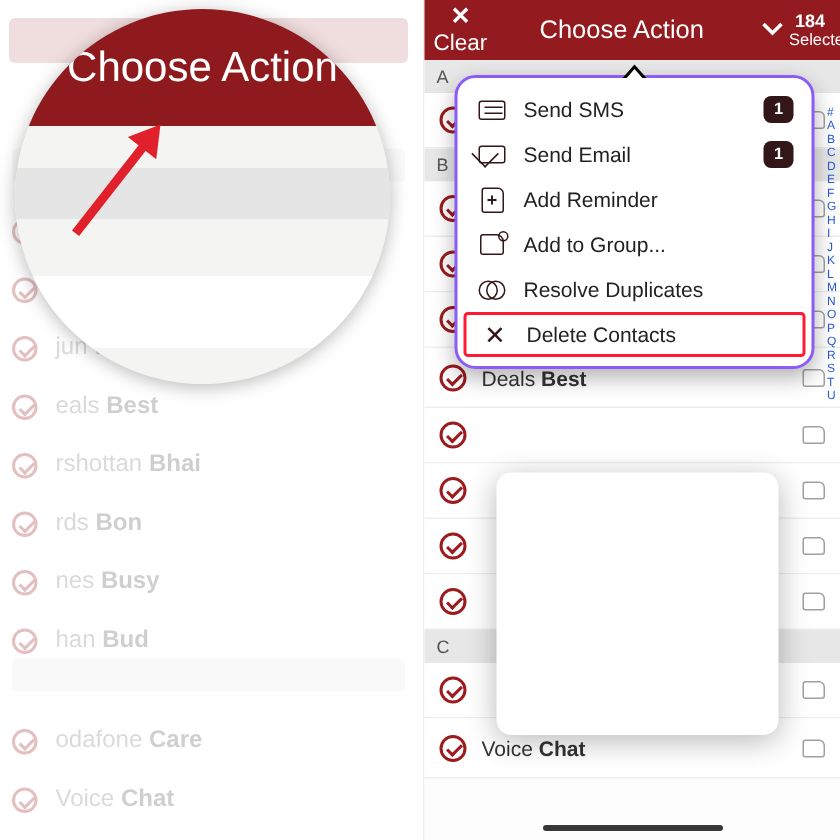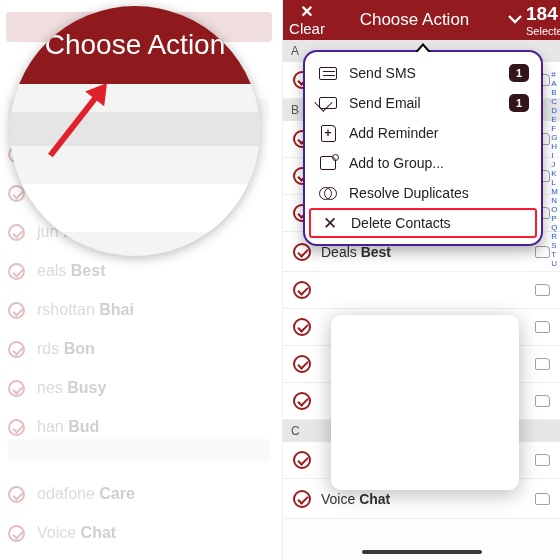--- a/index.html
+++ b/index.html
@@ -37,21 +37,21 @@
   .right { position:absolute; left:282px; top:0; width:278px; height:560px; background:#fff;
            border-left:1px solid #eee; }
   .topbar { position:relative; height:40px; background:#931a1e; display:flex; align-items:center;
             color:#fff; padding:0 6px; font-size:11px; }
   .tb-btn { display:flex; flex-direction:column; align-items:center; width:36px; line-height:1; }
   .tb-btn .lbl { font-size:15px; margin-top:1px; }
   .tb-x { font-size:16px; font-weight:700; }
   .tb-title { flex:1; text-align:center; font-size:17px; font-weight:500; }
   .tb-chev { width:22px; text-align:center; font-size:14px; }
   .tb-count { width:28px; text-align:center; }
-  .tb-count .n { font-size:19px; font-weight:600; display:block; }
+  .tb-count .n { font-size:12px; font-weight:600; display:block; }
 
   .bg-list { position:absolute; top:40px; left:0; right:0; bottom:0; background:#fdfdfd; }
   .bg-sect { height:22px; background:#e7e7e7; color:#555; font-size:12px; padding-left:8px;
              display:flex; align-items:center; }
   .bg-row { display:flex; align-items:center; height:40px; padding:0 10px;
             border-bottom:1px solid #eee; background:#fff; color:#333; }
   .bg-row.bg-row-thin { height:37px; }
   .bg-chk { width:18px; height:18px; border:2px solid #9b1b1f; border-radius:50%;
             margin-right:10px; position:relative; flex:none; }
   .bg-chk::after { content:""; position:absolute; left:3px; top:4px; width:8px; height:4px;
@@ -59,21 +59,21 @@
   .bg-txt { flex:1; font-size:14px; }
   .bg-txt b { font-weight:700; }
   .bg-sim { width:15px; height:12px; border:1.5px solid #777; border-radius:2px 4px 2px 2px;
             opacity:0.7; flex:none; }
 
   .alpha { position:absolute; right:2px; top:70px; display:flex; flex-direction:column;
            font-size:8px; color:#2a5bd7; line-height:9px; z-index:3; }
 
   
   .popover { position:absolute; top:50px; left:20px; width:240px;
-             background:#fff; border:2px solid #4c1d95; border-radius:14px;
+             background:#fff; border:2px solid #8b5cf6; border-radius:14px;
              box-shadow:0 6px 14px rgba(0,0,0,0.3); z-index:5; padding:6px 0; }
   .popover::before { content:""; position:absolute; top:-9px; left:50%; margin-left:-8px;
                      border-left:8px solid transparent; border-right:8px solid transparent;
                      border-bottom:9px solid #000; }
   .popover::after { content:""; position:absolute; top:-6px; left:50%; margin-left:-7px;
                     border-left:7px solid transparent; border-right:7px solid transparent;
                     border-bottom:8px solid #fff; }
   .po-item { display:flex; align-items:center; height:30px; padding:0 12px; font-size:14px;
              color:#222; }
   .po-icon { width:22px; height:18px; margin-right:10px; color:#331617; flex:none;

